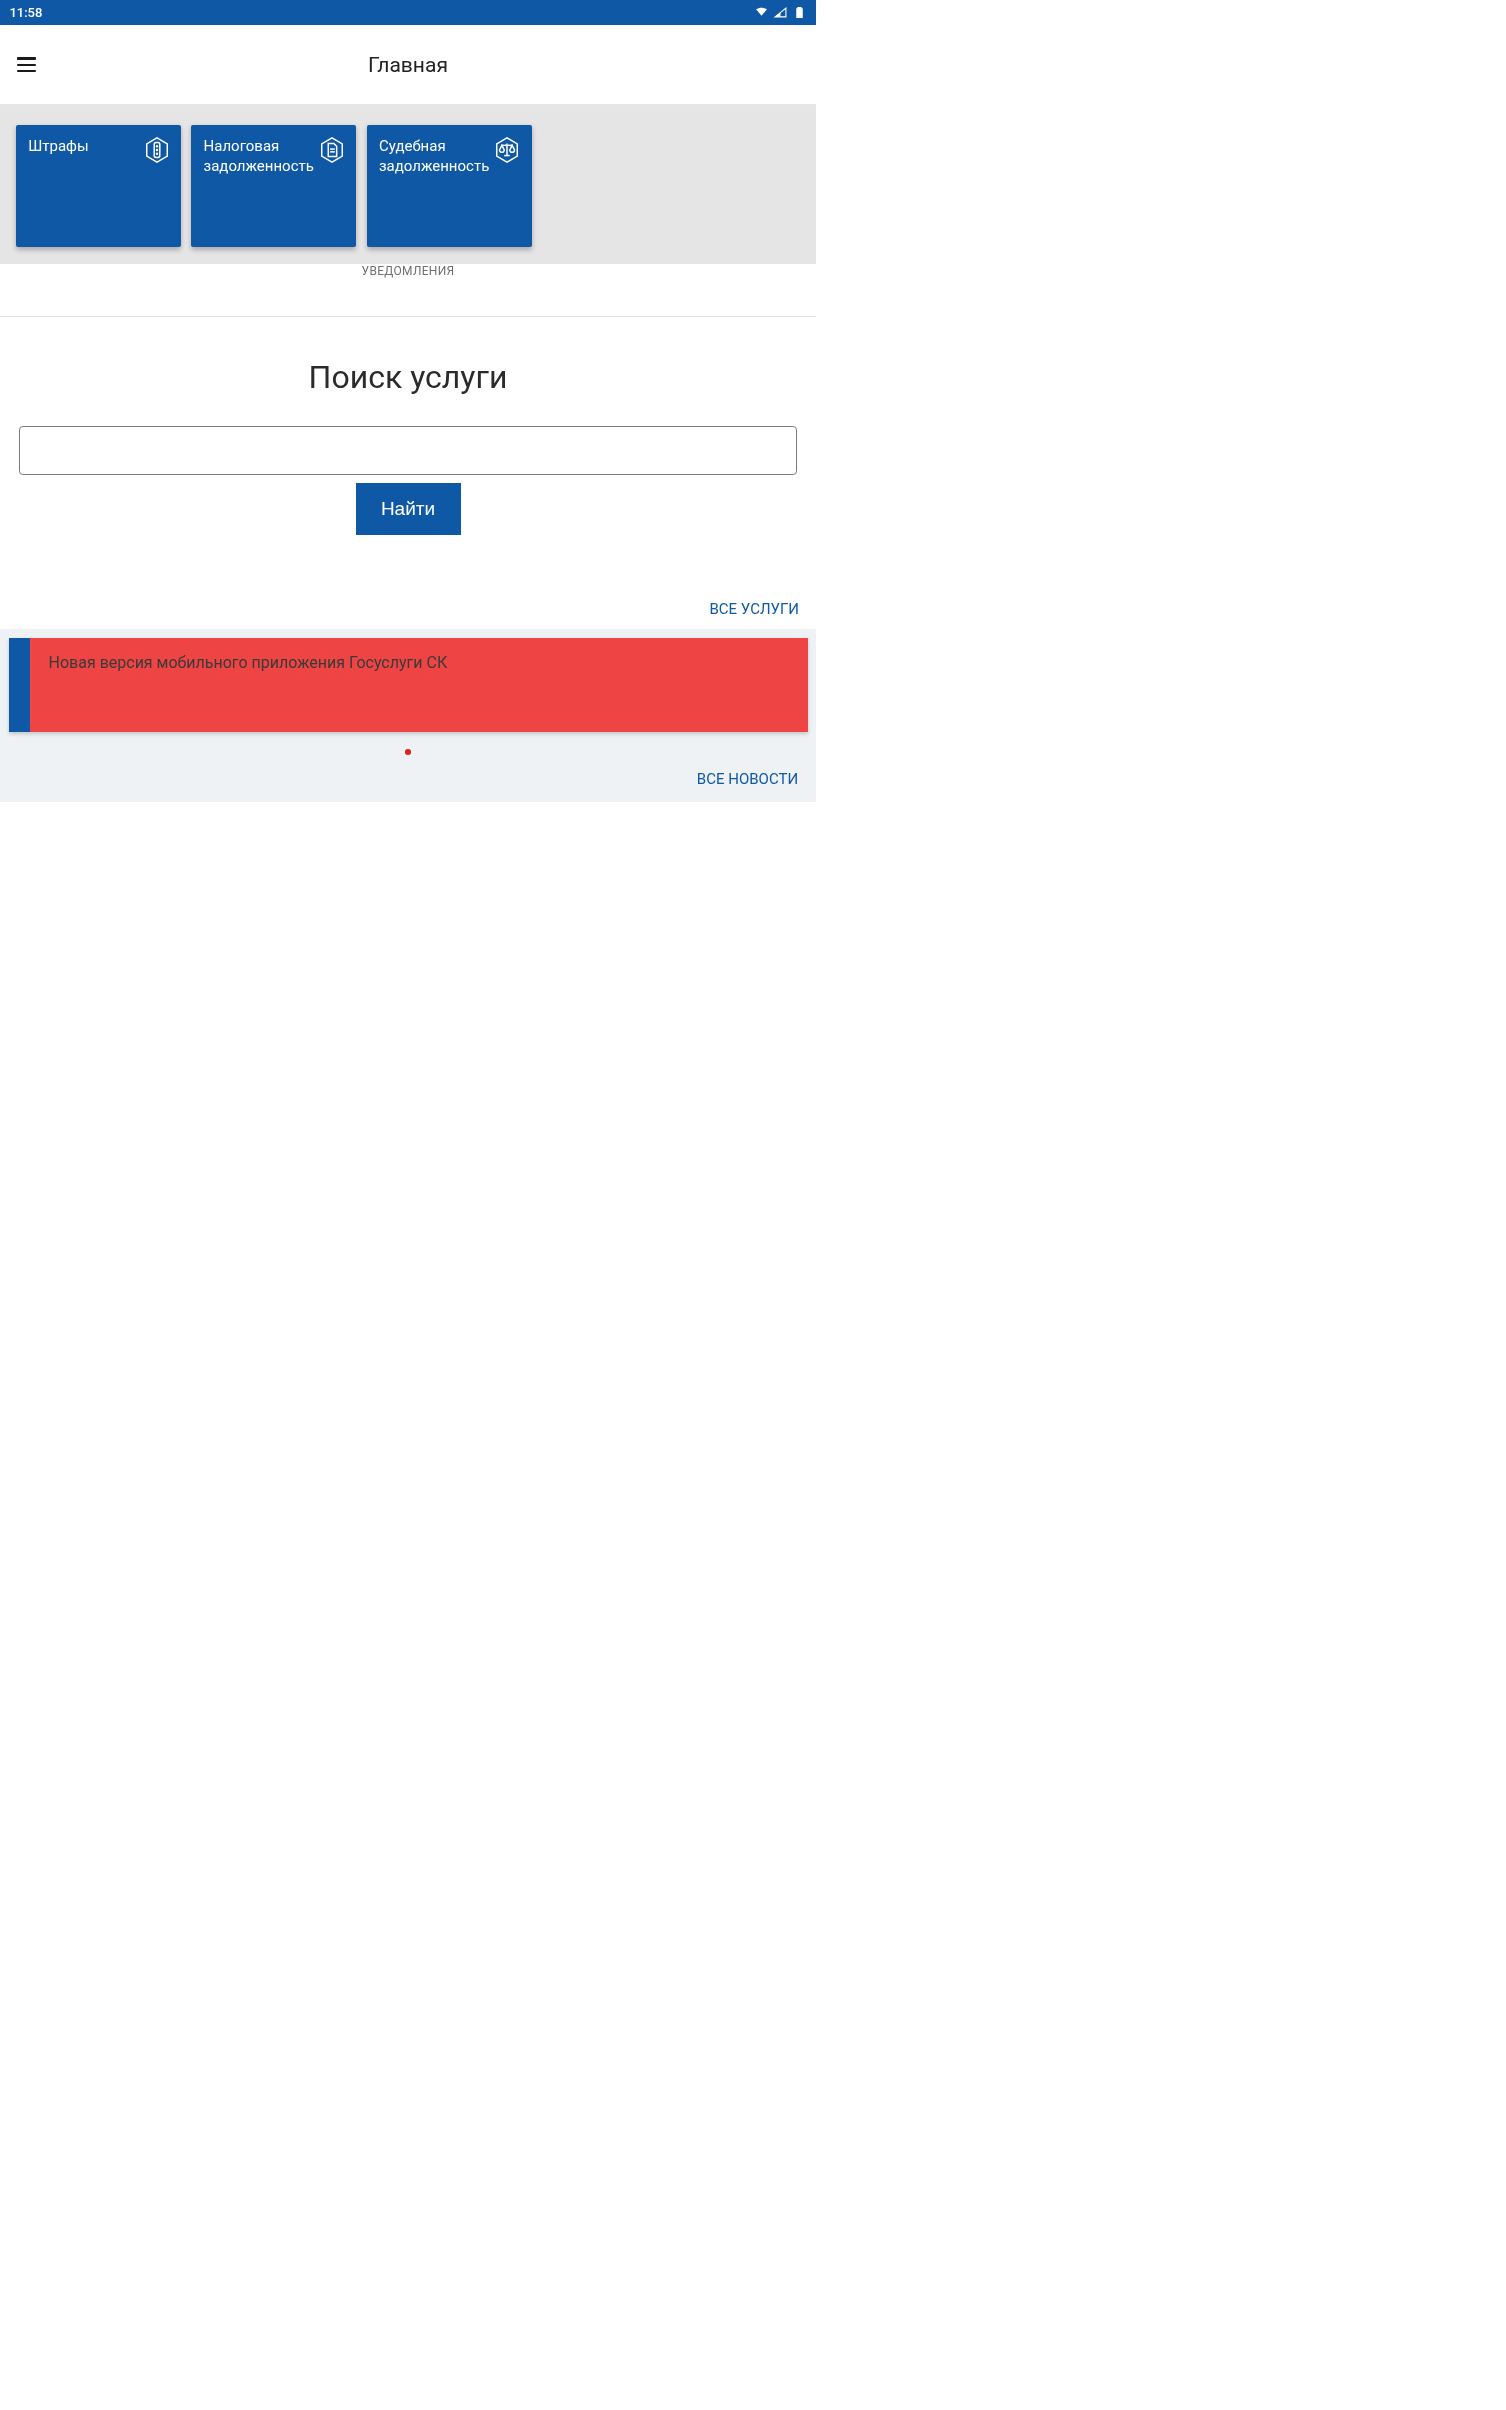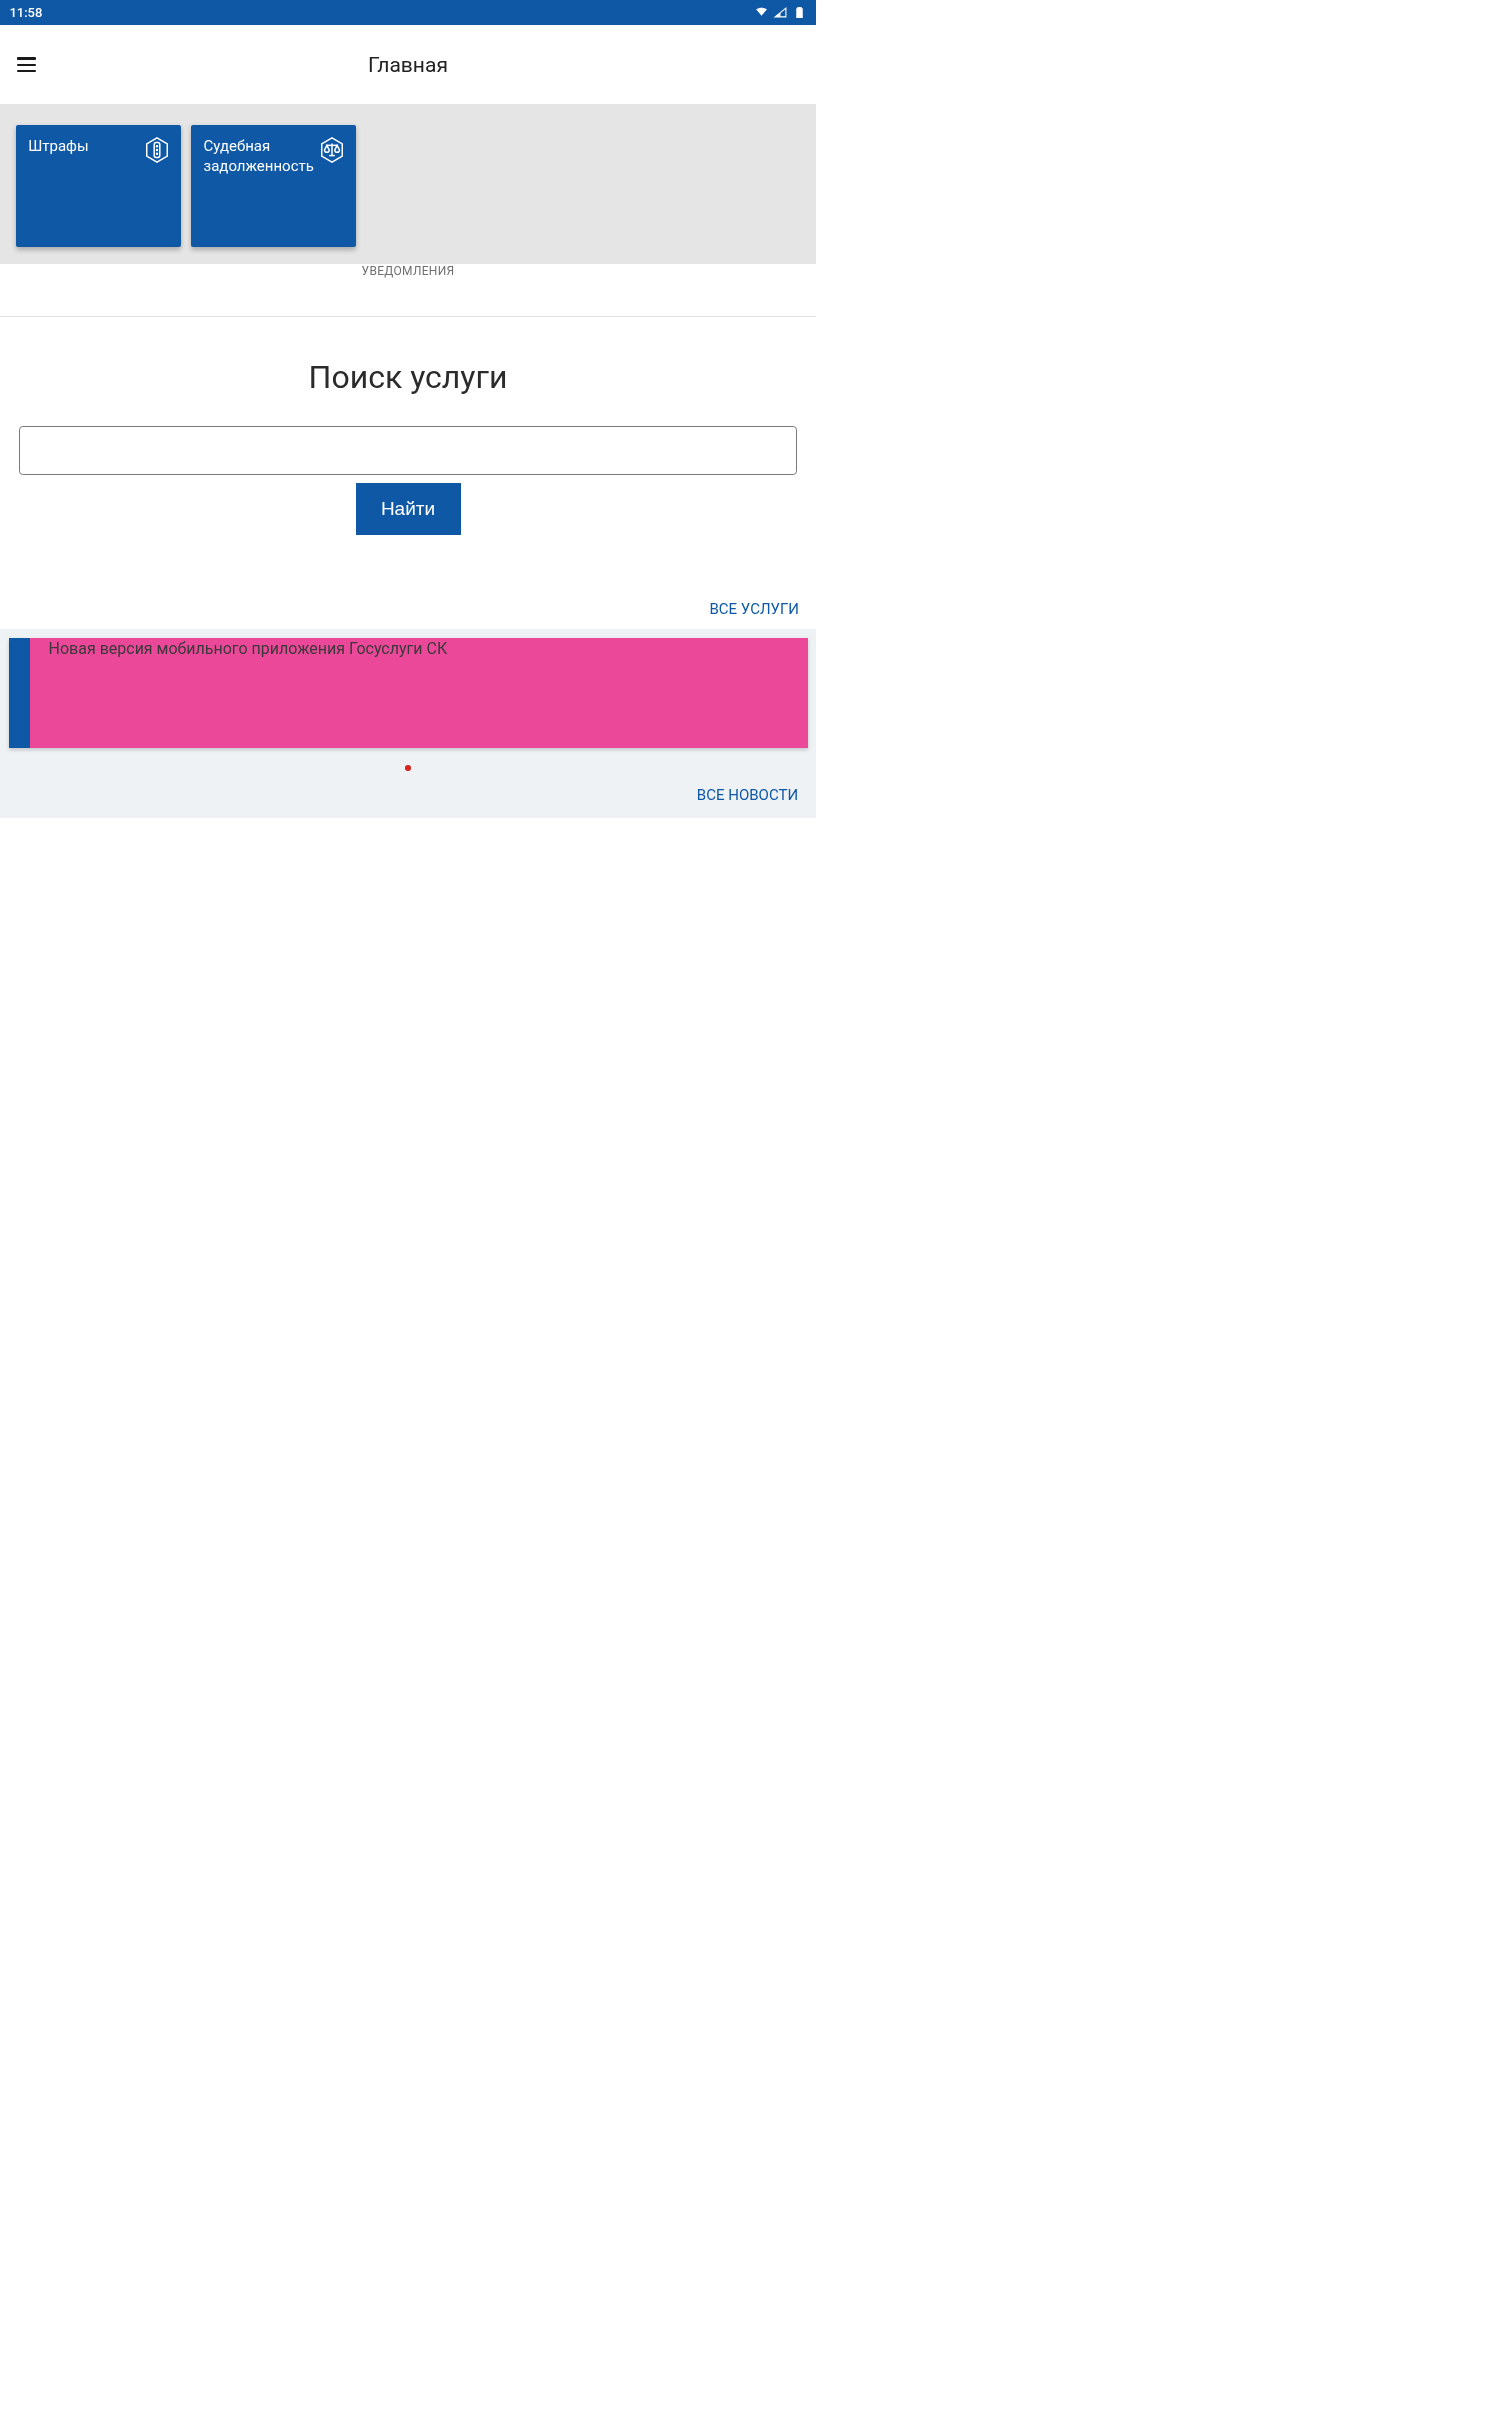--- a/index.html
+++ b/index.html
@@ -178,24 +178,24 @@
     padding-left: 45px;
   }
 
   
   .news-block {
     background: #eef2f5;
     padding: 8.5px 8.5px 14px 8.5px;
     position: relative;
   }
   .news-card {
-    background: #ec4899;
+    background: #ef4444;
     border-left: 21px solid #0f58a6;
-    height: 110px;
-    padding: 1px 19px;
+    height: 94px;
+    padding: 15px 19px;
     box-shadow: 0 1.9px 3.8px rgba(0,0,0,0.18);
     font-size: 16px;
     color: #3a3a3a;
     cursor: pointer;
   }
   .dots {
     text-align: center;
     margin-top: 9.4px;
   }
   .dot {
@@ -245,20 +245,29 @@
     <div class="card-label">Штрафы</div>
     <svg class="card-icon" viewBox="0 0 30 30">
       <polygon class="hexring" points="15,2 26,8.5 26,21.5 15,28 4,21.5 4,8.5"></polygon>
       <rect class="hexring" x="12" y="7" width="6" height="16" rx="2"></rect>
       <circle class="glyph" cx="15" cy="11" r="1.3"></circle>
       <circle class="glyph" cx="15" cy="15" r="1.3"></circle>
       <circle class="glyph" cx="15" cy="19" r="1.3"></circle>
     </svg>
   </div>
   <div class="card">
+    <div class="card-label">Налоговая задолженность</div>
+    <svg class="card-icon" viewBox="0 0 30 30">
+      <polygon class="hexring" points="15,2 26,8.5 26,21.5 15,28 4,21.5 4,8.5"></polygon>
+      <path class="hexring" d="M11 8 L17 8 L20 11 L20 22 L11 22 Z"></path>
+      <line class="hexring" x1="13" y1="14" x2="18" y2="14"></line>
+      <line class="hexring" x1="13" y1="17" x2="18" y2="17"></line>
+    </svg>
+  </div>
+  <div class="card">
     <div class="card-label">Судебная задолженность</div>
     <svg class="card-icon" viewBox="0 0 30 30">
       <polygon class="hexring" points="15,2 26,8.5 26,21.5 15,28 4,21.5 4,8.5"></polygon>
       <line class="hexring" x1="15" y1="8" x2="15" y2="21"></line>
       <line class="hexring" x1="9" y1="10" x2="21" y2="10"></line>
       <path class="hexring" d="M7 15 A2.5 2.5 0 0 0 12 15 L9.5 10 Z"></path>
       <path class="hexring" d="M18 15 A2.5 2.5 0 0 0 23 15 L20.5 10 Z"></path>
       <line class="hexring" x1="12" y1="21" x2="18" y2="21"></line>
     </svg>
   </div>

